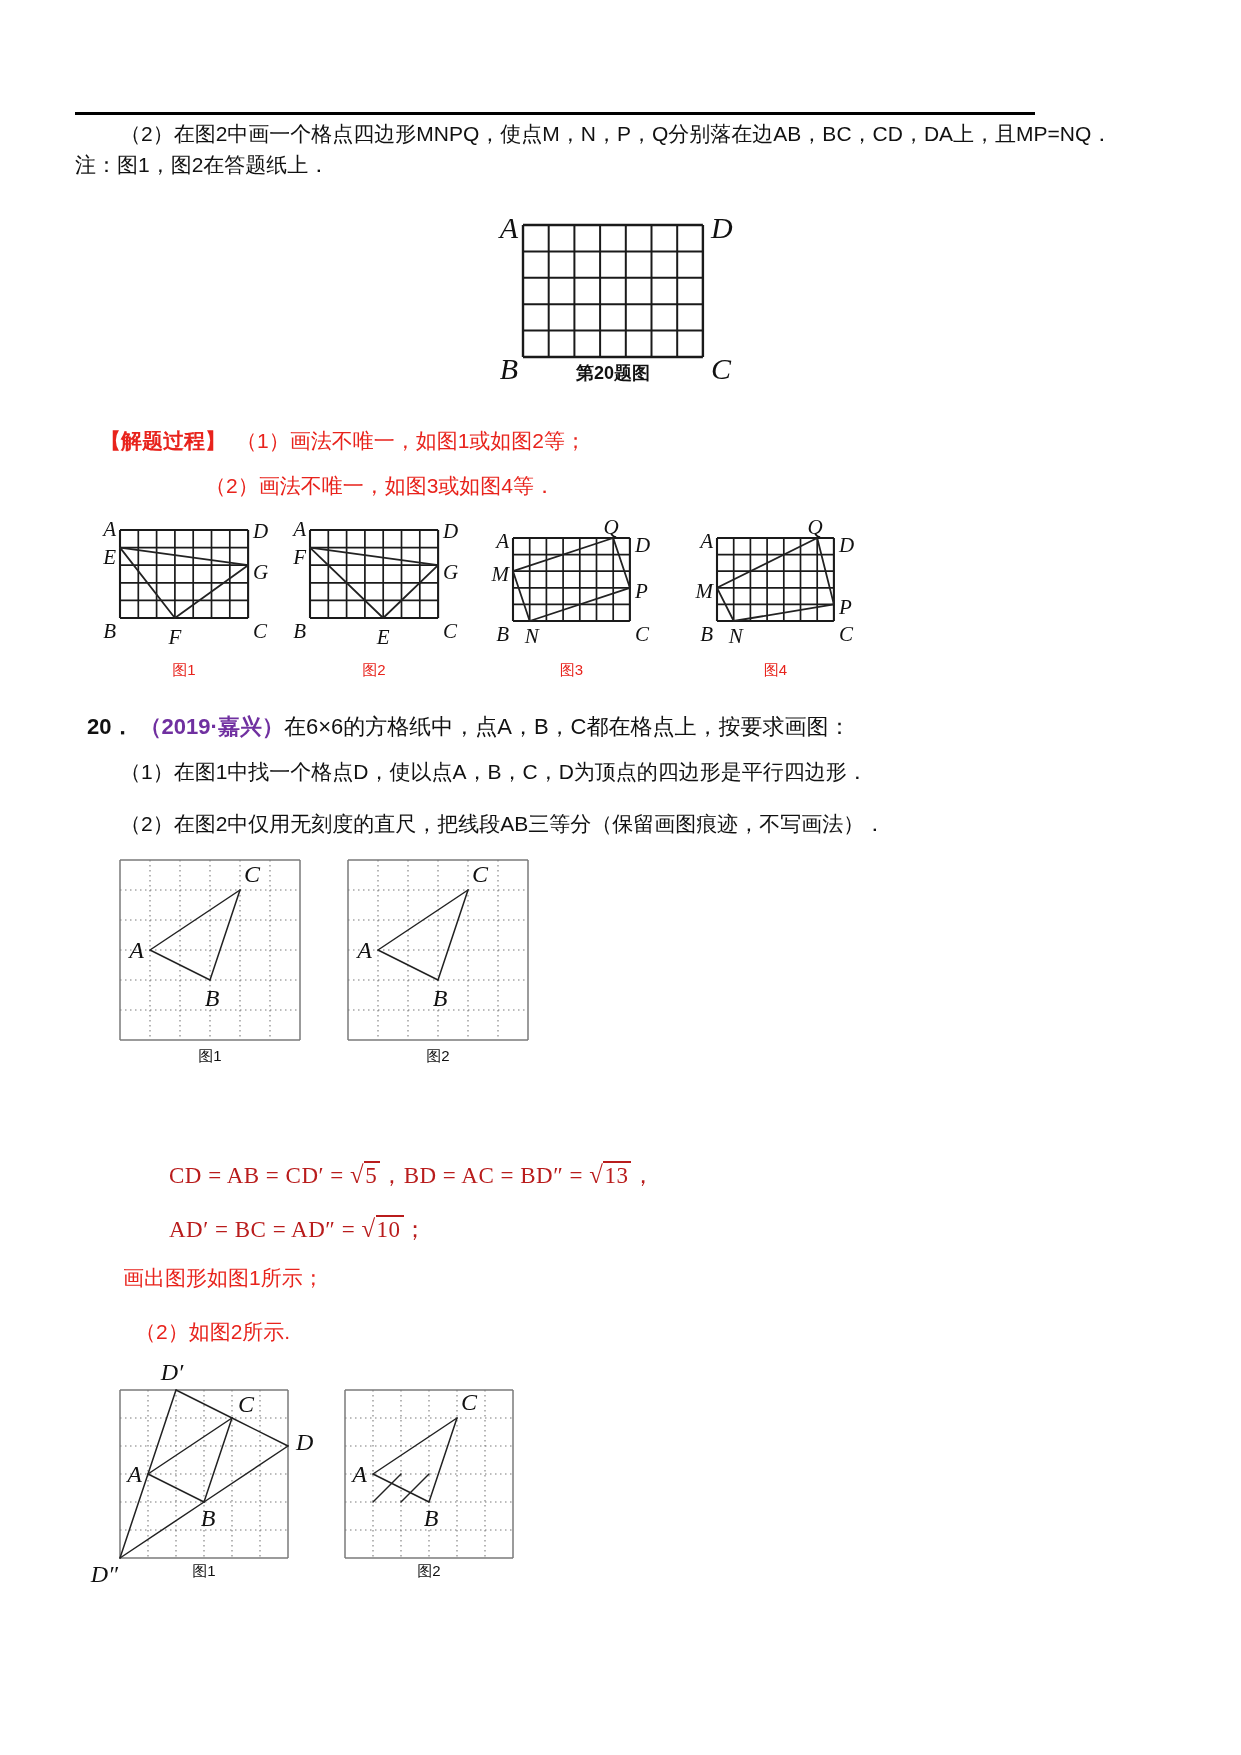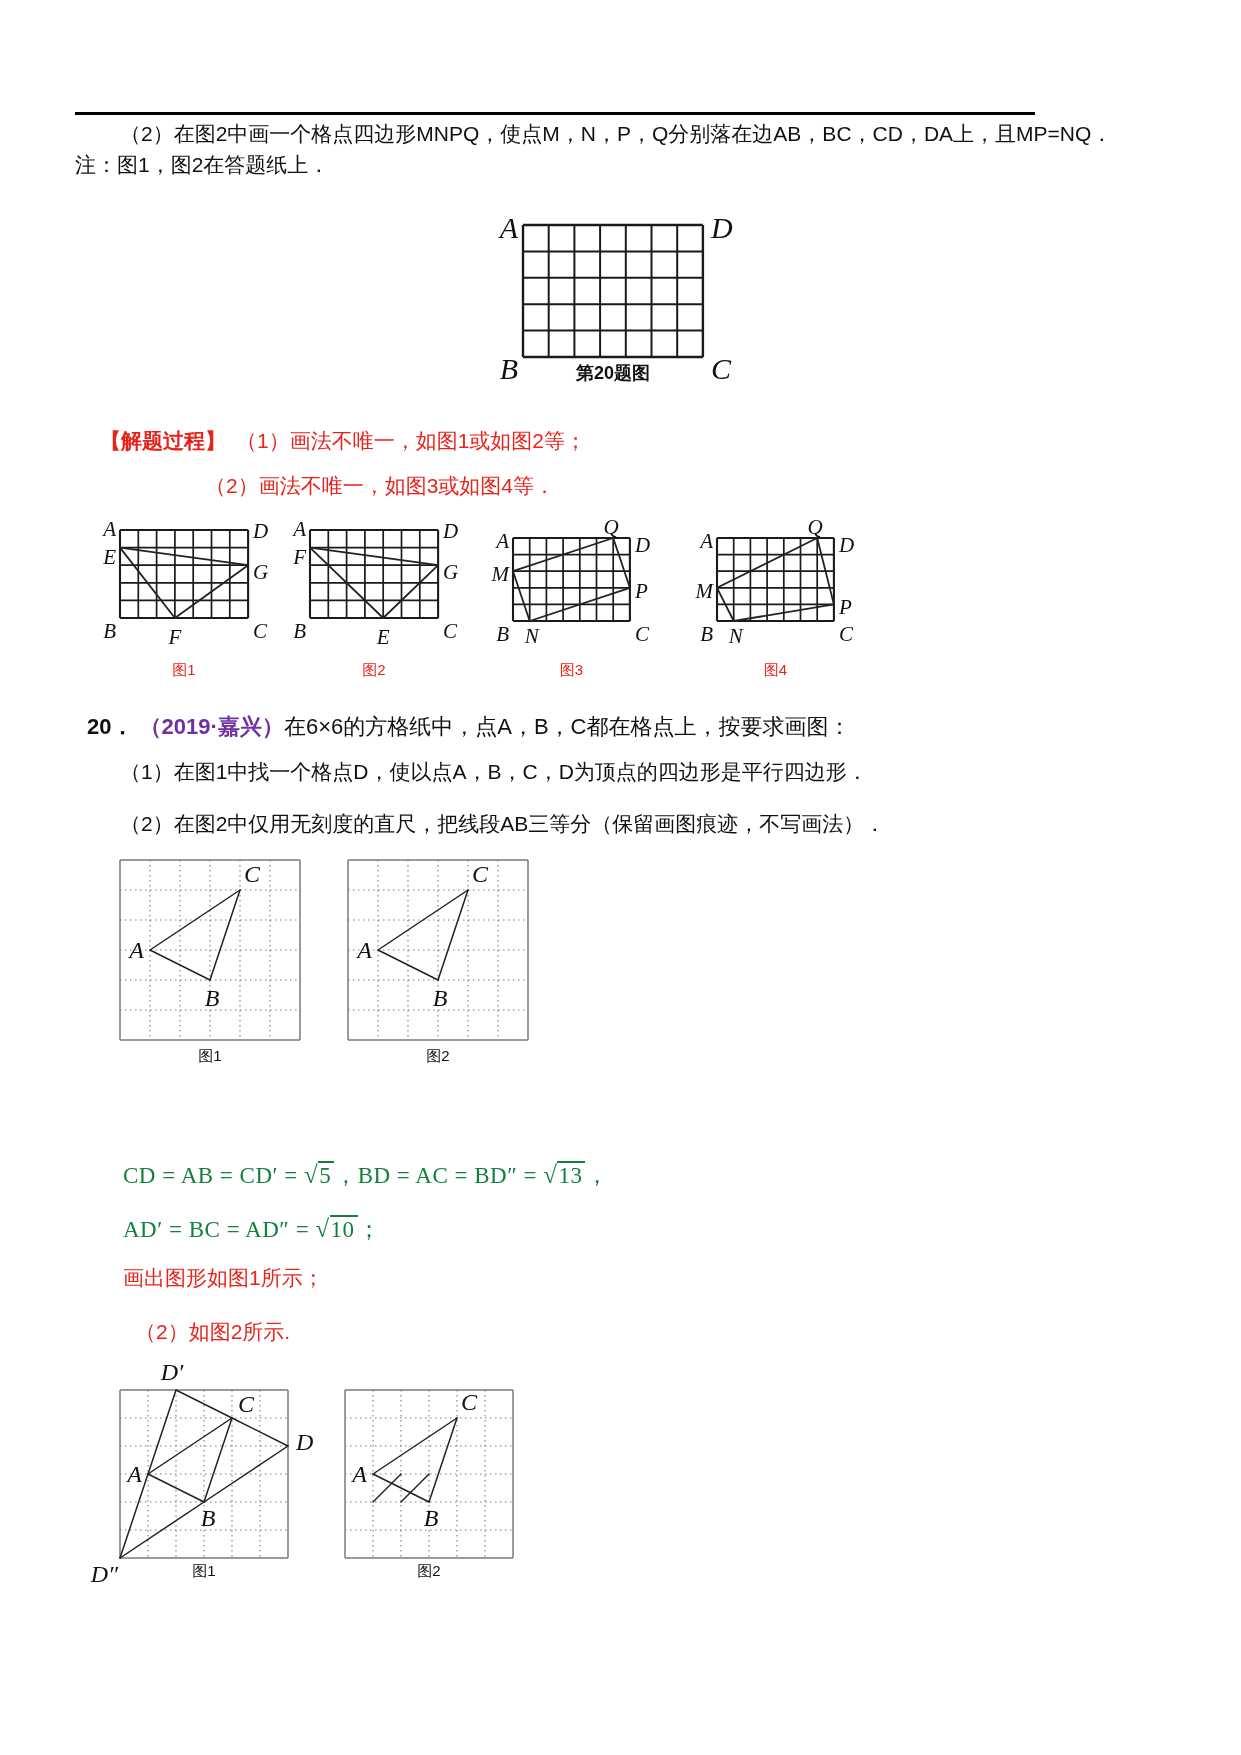--- a/index.html
+++ b/index.html
@@ -4,22 +4,22 @@
 <style>
   html,body{margin:0;padding:0;background:#ffffff;}
   .page{position:relative;width:1241px;height:1715px;background:#fff;overflow:hidden;
         font-family:"Liberation Sans", sans-serif;color:#111;}
   .t{position:absolute;white-space:nowrap;font-size:21px;line-height:1.3;}
   .rule{position:absolute;background:#000;}
   .red{color:#e8231c;}
   .purple{color:#7030a0;font-weight:bold;}
   .bold{font-weight:bold;text-align:center;}
   .cap{position:absolute;text-align:center;font-size:15px;}
-  .mathline{position:absolute;white-space:nowrap;color:#15803d;
-            font-family:"Liberation Serif", serif;font-size:23px;letter-spacing:.5px;}
+  .mathline{position:absolute;white-space:nowrap;color:#b91c1c;
+            font-family:"Liberation Serif", serif;font-size:23px;letter-spacing:.5px;margin-left:46px;}
   .sqrt{display:inline-block;}
   .sqrt-sign{font-size:1.08em;}
   .sqrt-rad{border-top:2px solid currentColor;padding:0 3px 0 1px;}
   svg#figs{position:absolute;left:0;top:0;pointer-events:none;}
   .botedge{position:absolute;left:0;top:1749px;width:1241px;height:6px;background:#c4c4c4;}
 </style>
 </head>
 <body>
 
 <div class="page">

